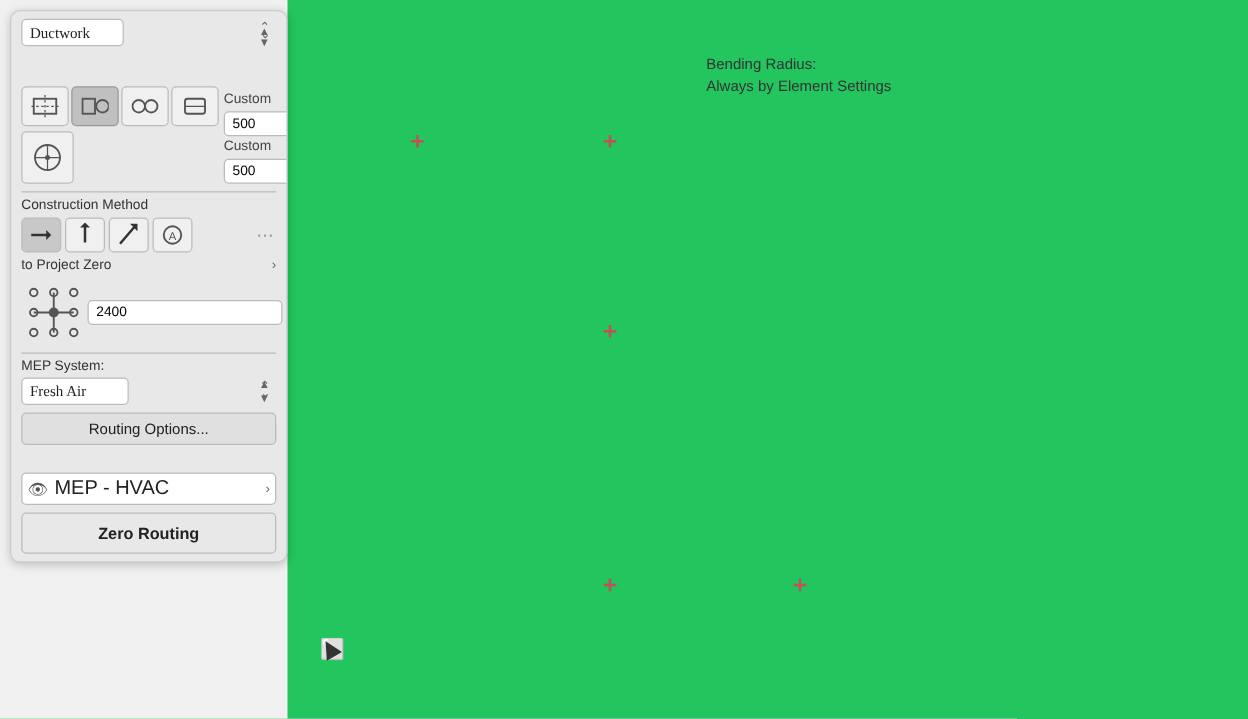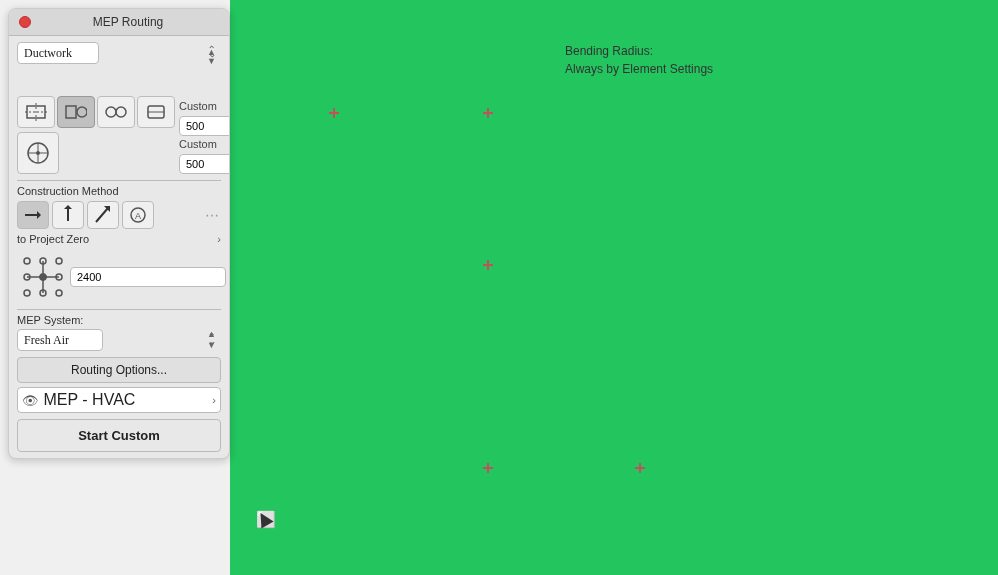--- a/index.html
+++ b/index.html
@@ -260,21 +260,21 @@
     .routing-options-btn {
       width: 100%;
       padding: 5px;
       background: #e0e0e0;
       border: 1px solid #bbb;
       border-radius: 4px;
       font-size: 12px;
       color: #222;
       cursor: pointer;
       text-align: center;
-      margin-bottom: 4px;
+      margin-bottom: 22px;
     }
 
     
     .mep-hvac-row {
       display: flex;
       align-items: center;
       justify-content: space-between;
       padding: 3px 4px;
       border: 1px solid #bbb;
       border-radius: 4px;
@@ -337,24 +337,20 @@
   <div class="cross-marker" style="left: 252px; top: 259px;"></div>
   <div class="cross-marker" style="left: 252px; top: 462px;"></div>
   <div class="cross-marker" style="left: 404px; top: 462px;"></div>
 
   <div style="position:absolute; left:26px; top:510px; font-size:16px; color:#333;">⬜</div>
   <div style="position:absolute; left:27px; top:512px; width:0; height:0; border-style:solid; border-width:0 7px 14px 7px; border-color:transparent transparent #333 transparent; transform: rotate(-30deg);"></div>
 </div>
 
 <div class="panel">
 
-  <div class="panel-titlebar">
-    <div class="traffic-light"></div>
-    <div class="panel-title">MEP Routing</div>
-  </div>
 
   <div class="panel-content">
 
     
     <div class="dropdown-row">
       <div class="dropdown-wrapper">
         <select class="dropdown-select">
           <option>Ductwork</option>
           <option>Pipework</option>
           <option>Cable Tray</option>
@@ -511,16 +507,16 @@
     
     <div class="mep-hvac-row">
       <div class="mep-hvac-left">
         <span class="eye-icon">👁</span>
         <span class="mep-hvac-label">MEP - HVAC</span>
       </div>
       <span class="chevron">›</span>
     </div>
 
     
-    <button class="start-routing-btn">Start Custom</button>
+    <button class="start-routing-btn">Zero Routing</button>
 
   </div>
 </div>
 
 </body></html>

